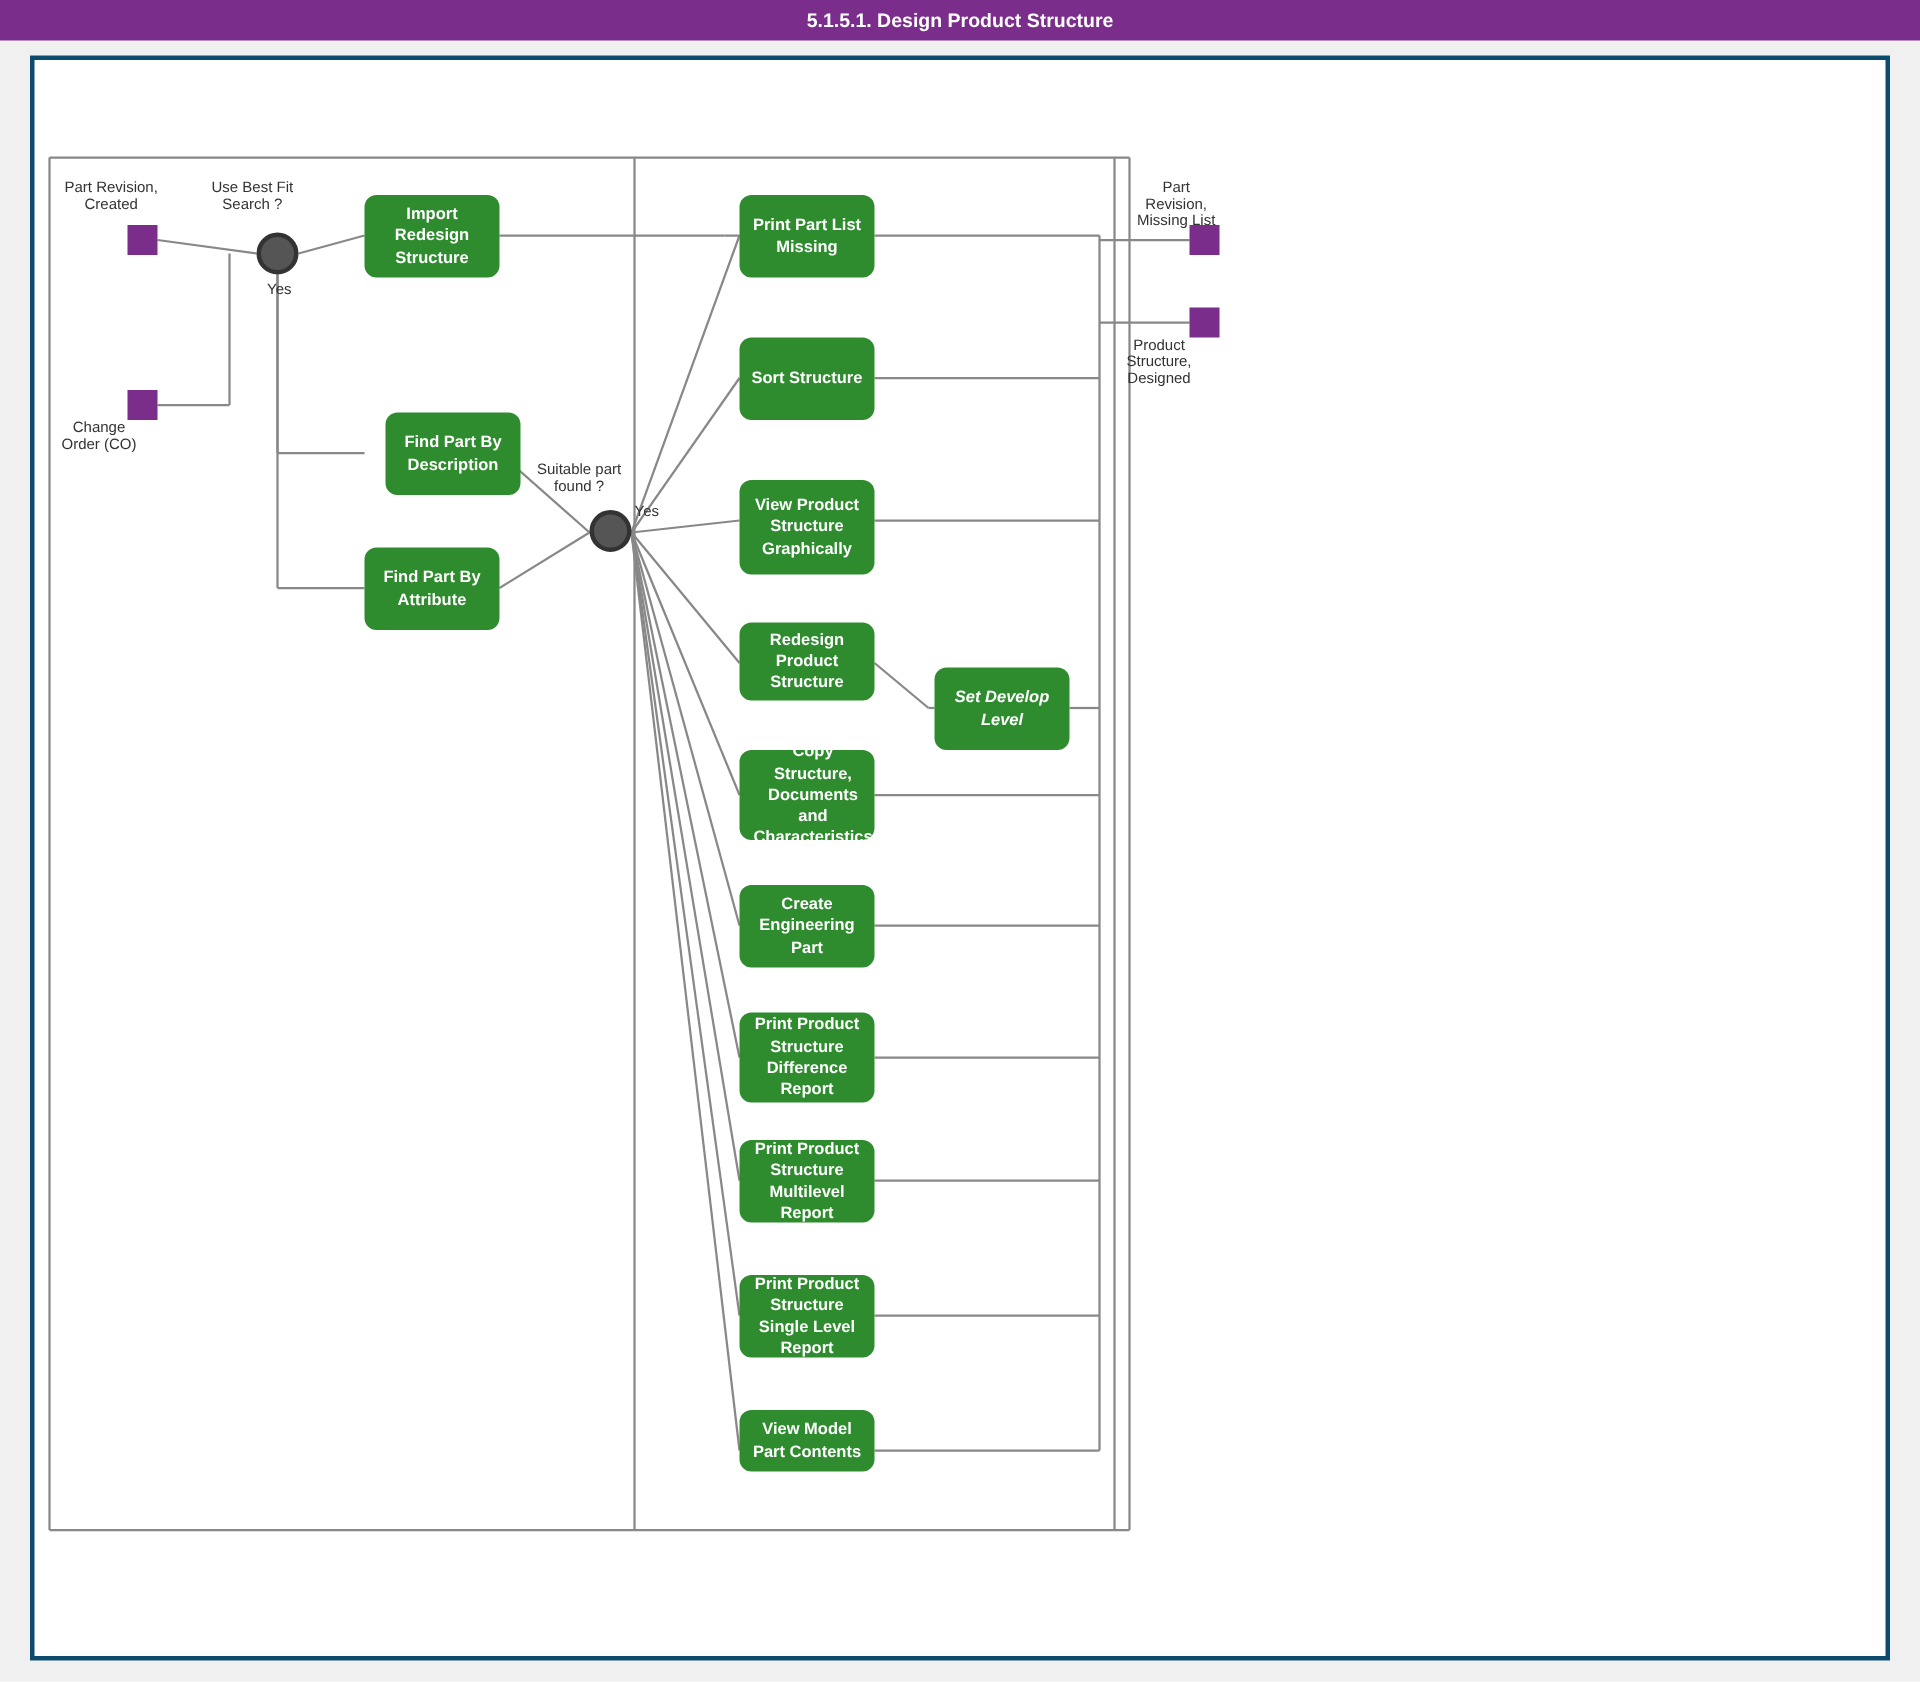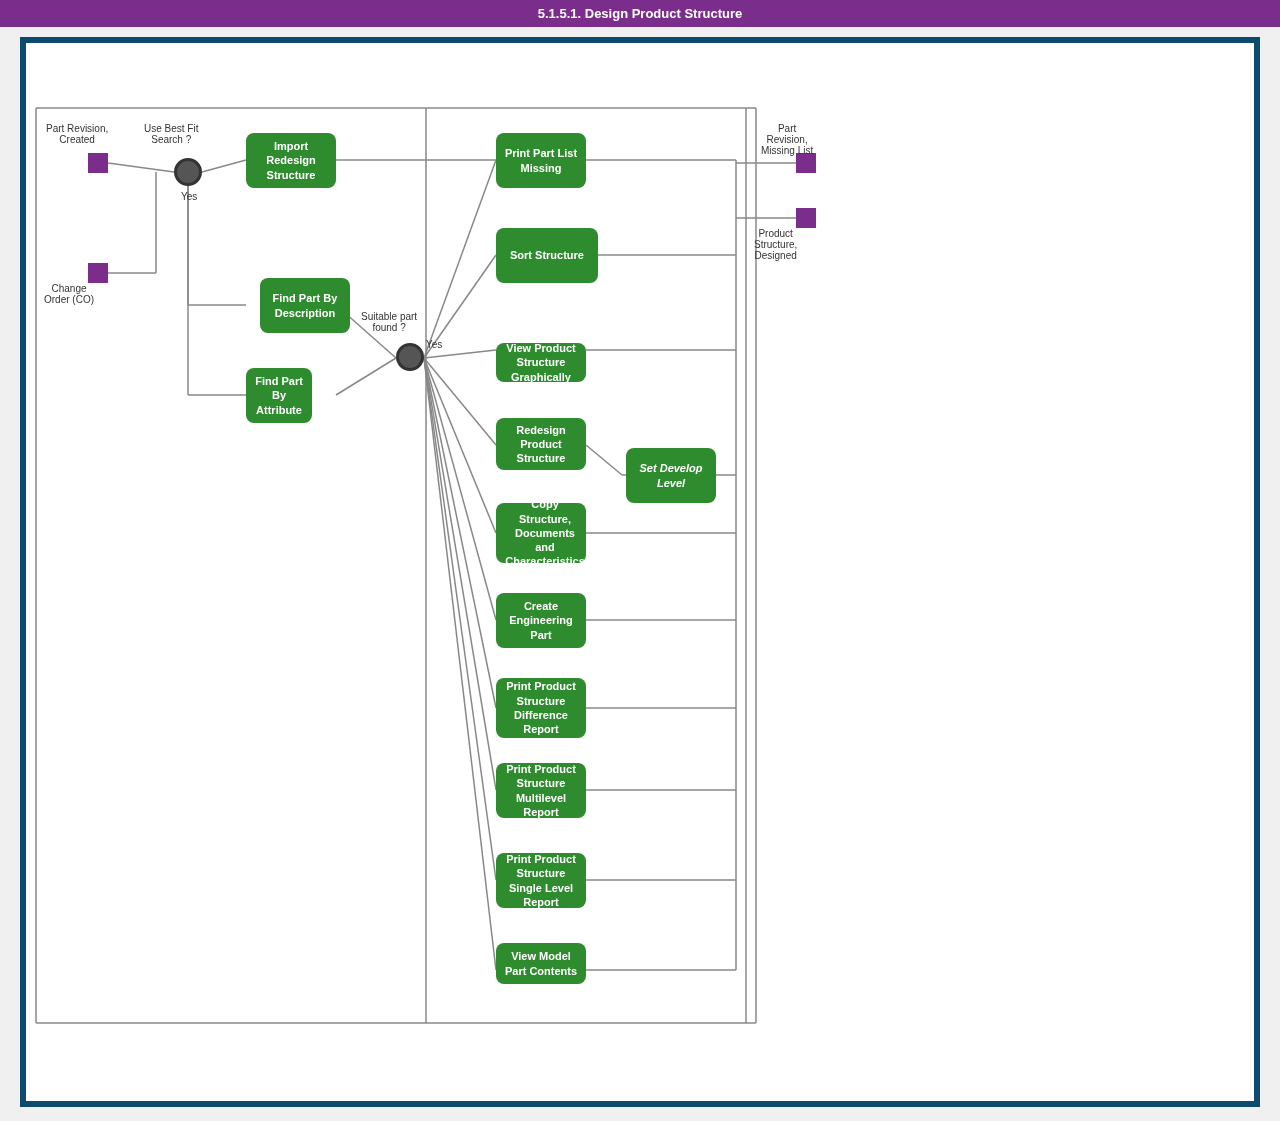--- a/index.html
+++ b/index.html
@@ -14,21 +14,21 @@
       font-weight: bold;
       width: 100%;
     }
 
     .diagram-container {
       background: white;
       margin: 10px auto;
       width: 1240px;
       min-height: 1070px;
       position: relative;
-      border: 6px solid #0c4a6e;
+      border: 3px solid #0c4a6e;
       overflow: hidden;
     }
 
     .green-box {
       background: #2e8b2e;
       color: white;
       border-radius: 8px;
       text-align: center;
       display: flex;
       align-items: center;
@@ -162,37 +162,37 @@
   <div class="label" style="left:155px;top:148px;">Yes</div>
 
   <div class="green-box" style="left:220px;top:90px;width:90px;height:55px;">
     <span>Import Redesign Structure</span>
   </div>
 
   <div class="green-box" style="left:220px;top:235px;width:90px;height:55px;margin-left:14px;">
     <span>Find Part By Description</span>
   </div>
 
-  <div class="green-box" style="left:220px;top:325px;width:66px;height:55px;">
+  <div class="green-box" style="left:220px;top:325px;width:90px;height:55px;">
     <span>Find Part By Attribute</span>
   </div>
 
   <div class="decision-circle" style="left:370px;top:300px;"></div>
   <div class="label" style="left:335px;top:268px;">Suitable part<br>found ?</div>
   <div class="label" style="left:400px;top:296px;">Yes</div>
 
   <div class="green-box" style="left:470px;top:90px;width:90px;height:55px;">
     <span>Print Part List Missing</span>
   </div>
 
-  <div class="green-box" style="left:470px;top:185px;width:102px;height:55px;">
+  <div class="green-box" style="left:470px;top:185px;width:90px;height:55px;">
     <span>Sort Structure</span>
   </div>
 
-  <div class="green-box" style="left:470px;top:280px;width:90px;height:39px;margin-top:20px;">
+  <div class="green-box" style="left:470px;top:280px;width:90px;height:63px;">
     <span>View Product Structure Graphically</span>
   </div>
 
   <div class="green-box" style="left:470px;top:375px;width:90px;height:52px;justify-content:center;">
     <span>Redesign Product Structure</span>
   </div>
 
   <div class="green-box" style="left:470px;top:460px;width:90px;height:60px;padding-left:12px;">
     <span>Copy Structure, Documents and Characteristics</span>
   </div>

